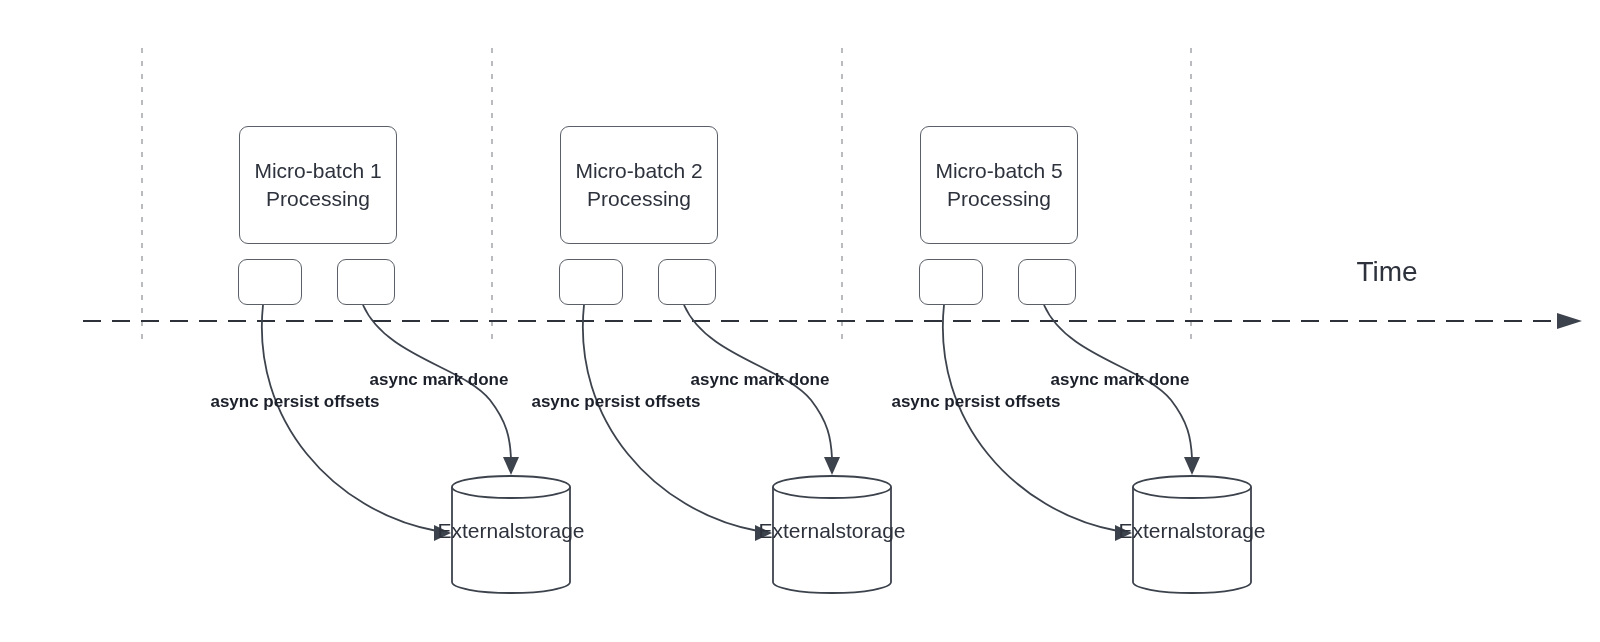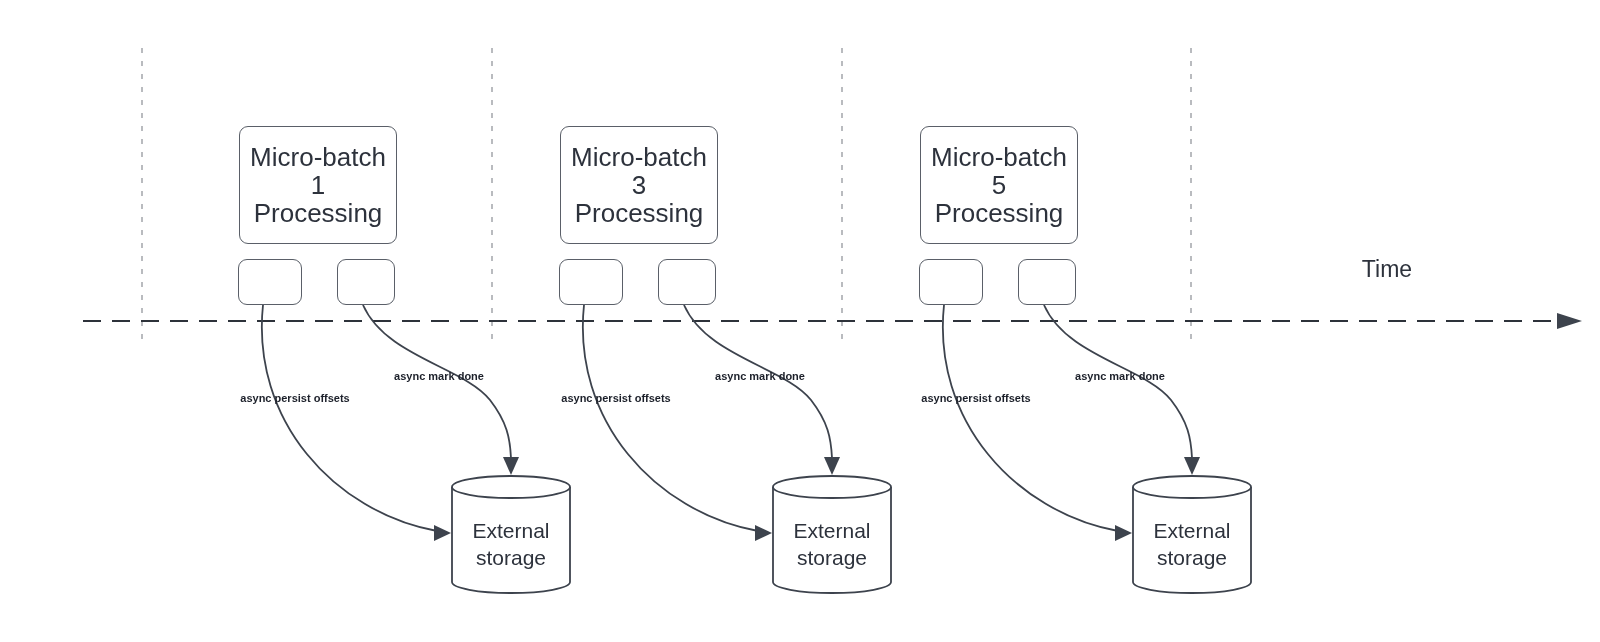--- a/index.html
+++ b/index.html
@@ -20,46 +20,46 @@
   .cyl { fill: #ffffff; stroke: #3d434d; stroke-width: 1.8; }
 
   .unit { position: absolute; top: 0; width: 420px; height: 642px; }
 
   .big-box {
     position: absolute; left: 0; top: 126px;
     width: 156px; height: 116px;
     border: 1.6px solid #5a5f68; border-radius: 9px;
     background: #ffffff;
     display: flex; flex-direction: column; align-items: center; justify-content: center;
-    font-size: 26px; line-height: 28px; color: #2d323c; text-align: center;
+    font-size: 21px; line-height: 28px; color: #2d323c; text-align: center;
   }
   .small-box {
     position: absolute; top: 259px; height: 46px;
     border: 1.6px solid #5a5f68; border-radius: 9px;
     background: #ffffff; box-sizing: border-box;
   }
   .small-a { left: -1px; width: 64px; }
   .small-b { left: 98px;  width: 58px; }
 
   .edge-label {
     position: absolute; transform: translateX(-50%);
-    font-size: 11px; font-weight: bold; color: #1c202a; white-space: nowrap;
+    font-size: 17px; font-weight: bold; color: #1c202a; white-space: nowrap;
   }
   .persist-label { left: 56px;  top: 392px; }
   .mark-label    { left: 200px; top: 370px; }
 
   .storage-label {
     position: absolute; left: 272px; top: 517px; transform: translateX(-50%);
-    display: flex; flex-direction: column; align-items: center;
+    display: flex; flex-direction: row; align-items: center;
     font-size: 21px; line-height: 27px; color: #2d323c; text-align: center;
   }
 
   .time-label {
     position: absolute; left: 1387px; top: 256px; transform: translateX(-50%);
-    font-size: 23px; color: #2d323c; white-space: nowrap;
+    font-size: 28px; color: #2d323c; white-space: nowrap;
   }
 </style>
 </head>
 <body>
 
 <div id="canvas">
 
   <svg id="shapes" width="1600" height="642" viewBox="0 0 1600 642">
 
     <g>
@@ -118,21 +118,21 @@
     <div class="edge-label persist-label">async persist offsets</div>
     <div class="edge-label mark-label">async mark done</div>
     <div class="storage-label">
       <span>External</span>
       <span>storage</span>
     </div>
   </div>
 
   <div class="unit" style="left:560px">
     <div class="big-box">
-      <span>Micro-batch 3</span>
+      <span>Micro-batch 2</span>
       <span>Processing</span>
     </div>
     <div class="small-box small-a"></div>
     <div class="small-box small-b"></div>
     <div class="edge-label persist-label">async persist offsets</div>
     <div class="edge-label mark-label">async mark done</div>
     <div class="storage-label">
       <span>External</span>
       <span>storage</span>
     </div>

